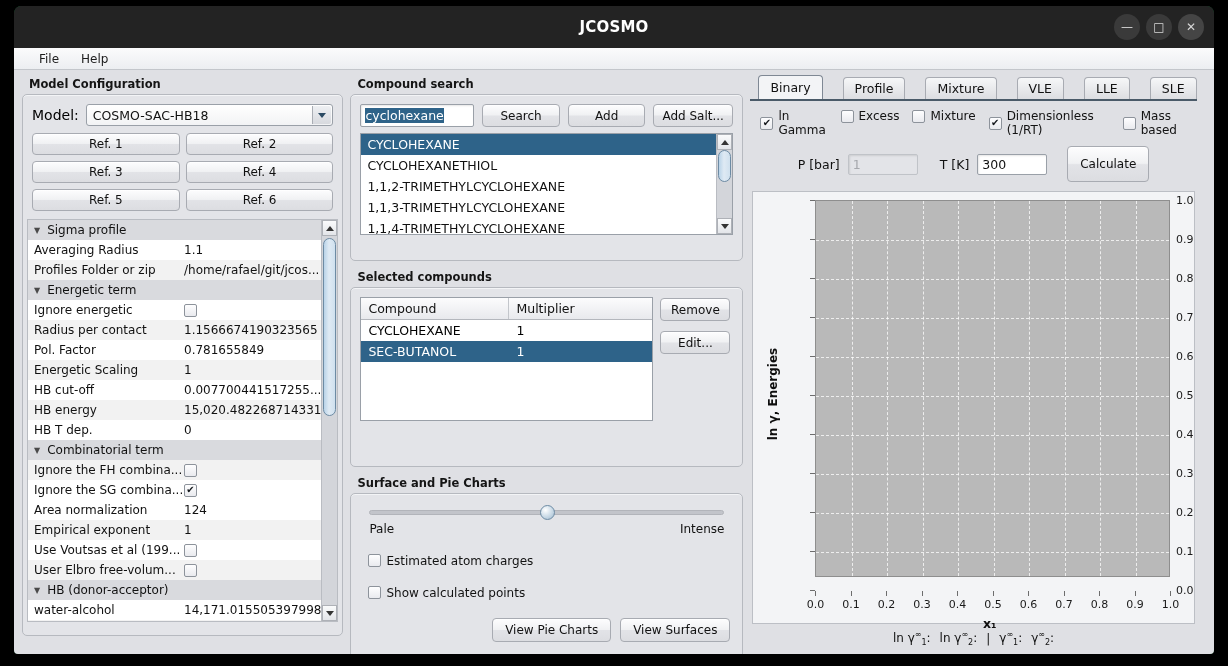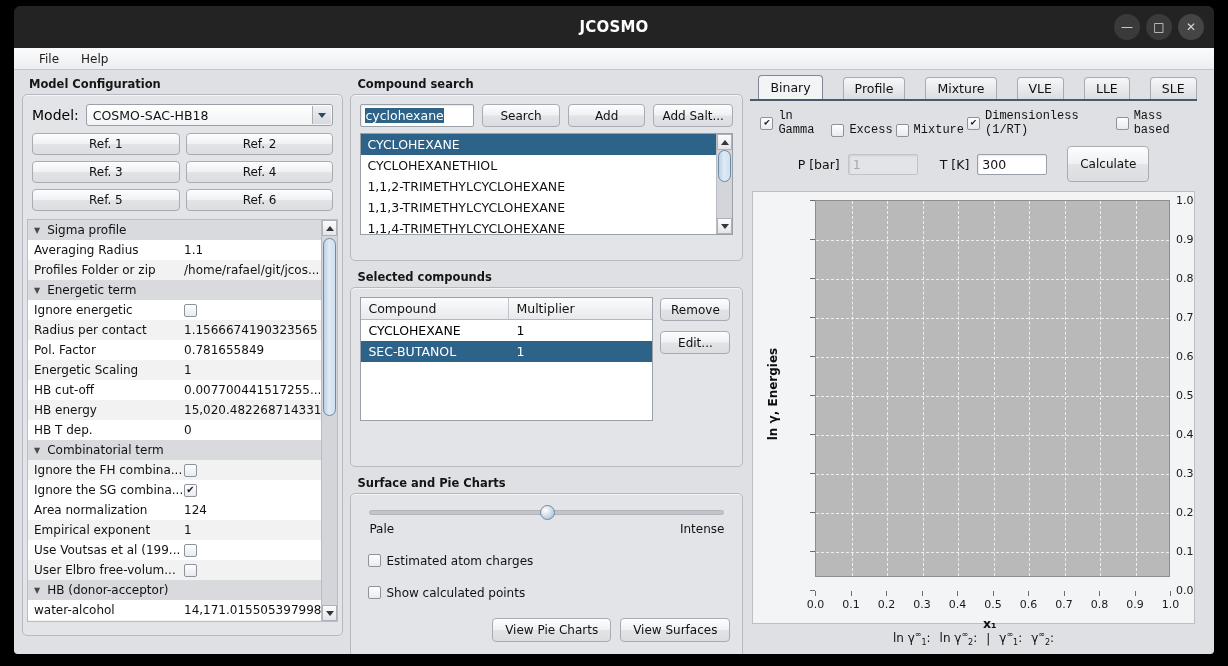--- a/index.html
+++ b/index.html
@@ -163,21 +163,21 @@
   
   .rpanel { display: flex; flex-direction: column; height: 100%; }
   .tabstrip { display: flex; align-items: flex-end; gap: 20px; padding-left: 8px; height: 25px; border-bottom: 2px solid #4a5a68; }
   .tab {
     padding: 0 11px; height: 22px; display: flex; align-items: center;
     font-size: 12.5px; color: #111; cursor: pointer;
     background: linear-gradient(to bottom,#f6f7f8,#dcdde1);
     border: 1px solid #a8abb2; border-bottom: none; border-radius: 4px 4px 0 0;
   }
   .tab.active { background: #f3f4f6; height: 24px; font-weight: normal; border-color: #7f8894; }
-  .optrow { display: flex; align-items: flex-end; gap: 3px; padding: 8px 0 0 10px; font-family: Liberation Mono, monospace; }
+  .optrow { display: flex; align-items: flex-start; gap: 13px; padding: 8px 0 0 10px; }
   .ptrow { display: flex; align-items: center; gap: 8px; padding: 9px 0 9px 0; justify-content: center; }
   .ptrow .lbl { font-size: 12.5px; color: #111; }
   .ptrow .txt { width: 70px; height: 21px; }
   .ptrow .btn { width: 82px; height: 36px; }
   .chartbox { flex: 1; background: #f3f4f6; border: 1px solid #bcbfc5; margin: 0 2px 0 2px; position: relative; }
   .plot { position: absolute; background: #b9b9b9; border: 1px solid #8e8e8e; }
   .gl { position: absolute; }
   .glh { left: 0; right: 0; height: 0; border-top: 1px dashed rgba(255,255,255,.75); }
   .glv { top: 0; bottom: 0; width: 0; border-left: 1px dashed rgba(255,255,255,.75); }
   .ytick { position: absolute; right: 0; font-size: 11px; color: #1a1a1a; transform: translateY(-50%); text-align: right; }

